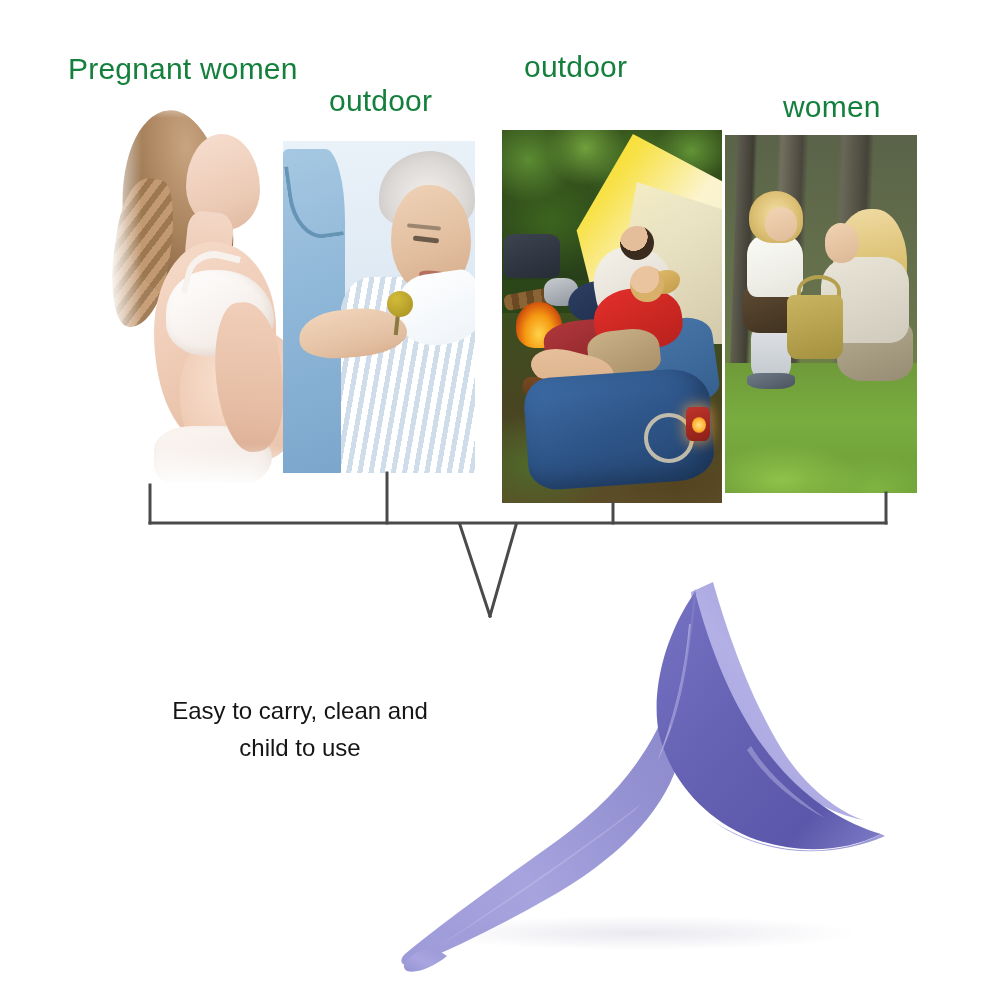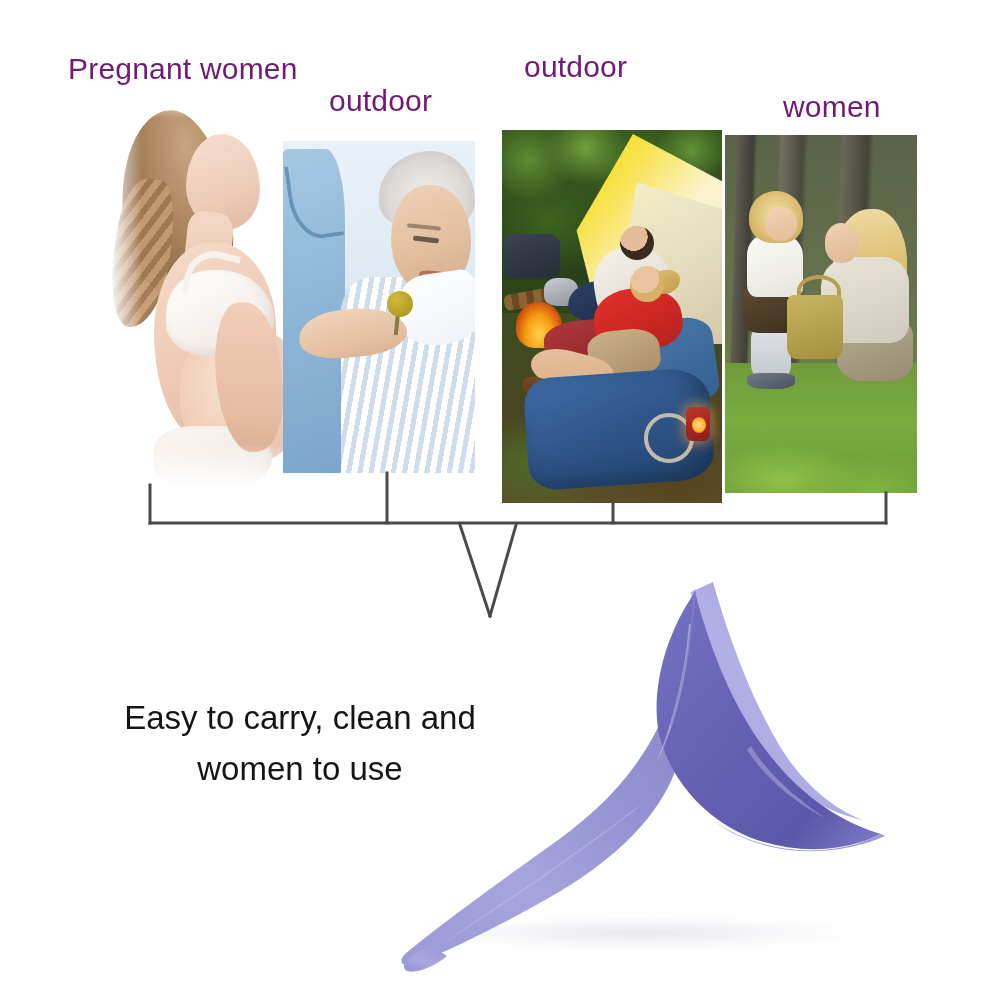--- a/index.html
+++ b/index.html
@@ -13,21 +13,21 @@
     width: 1000px;
     height: 1000px;
     background: #ffffff;
     overflow: hidden;
     font-family: "Liberation Sans", "DejaVu Sans", sans-serif;
   }
 
   
   .label {
     position: absolute;
-    color: #701a75;
+    color: #15803d;
     font-weight: 400;
     white-space: nowrap;
     letter-spacing: .2px;
   }
   #label-pregnant { left: 68px;  top: 52px;  font-size: 30px; }
   #label-patient  { left: 329px; top: 84px;  font-size: 30px; }
   #label-outdoor  { left: 524px; top: 50px;  font-size: 30px; }
   #label-child    { left: 783px; top: 90px;  font-size: 30px; }
 
   
@@ -403,21 +403,21 @@
 
   
   #bracket { position: absolute; left: 0; top: 0; width: 1000px; height: 1000px; }
 
   
   #tagline {
     position: absolute;
     left: 78px; top: 692px;
     width: 444px;
     text-align: center;
-    font-size: 33px;
+    font-size: 24px;
     line-height: 1.55;
     color: #151515;
   }
 
   
   #product {
     position: absolute;
     left: 395px; top: 552px;
     width: 575px; height: 420px;
   }
@@ -521,21 +521,21 @@
       <line id="tick-1" x1="387" y1="473" x2="387" y2="523"></line>
       <line id="tick-2" x1="613" y1="503" x2="613" y2="523"></line>
       <line id="tick-3" x1="886" y1="493" x2="886" y2="523"></line>
       <line id="vee-left" x1="460" y1="525" x2="490" y2="616"></line>
       <line id="vee-right" x1="516" y1="525" x2="490" y2="616"></line>
     </g>
   </svg>
 
   <div id="tagline">
     <div>Easy to carry, clean and</div>
-    <div>women to use</div>
+    <div>child to use</div>
   </div>
 
   <div id="product" title="Lavender silicone funnel-shaped portable female urination device shown at an angle">
     <div class="prod-shadow"></div>
     <svg viewBox="0 0 575 420" width="575" height="420">
       <defs>
         <linearGradient id="gBody" x1="0" y1="1" x2="1" y2="0">
           <stop offset="0%" stop-color="#9d9ad9"></stop>
           <stop offset="32%" stop-color="#a6a3de"></stop>
           <stop offset="62%" stop-color="#9491d2"></stop>

